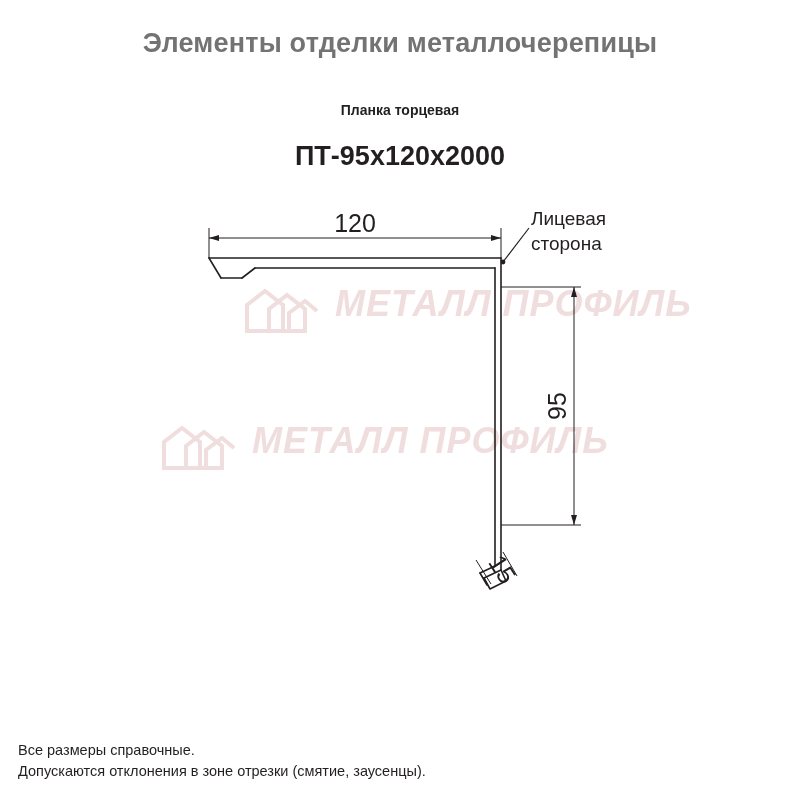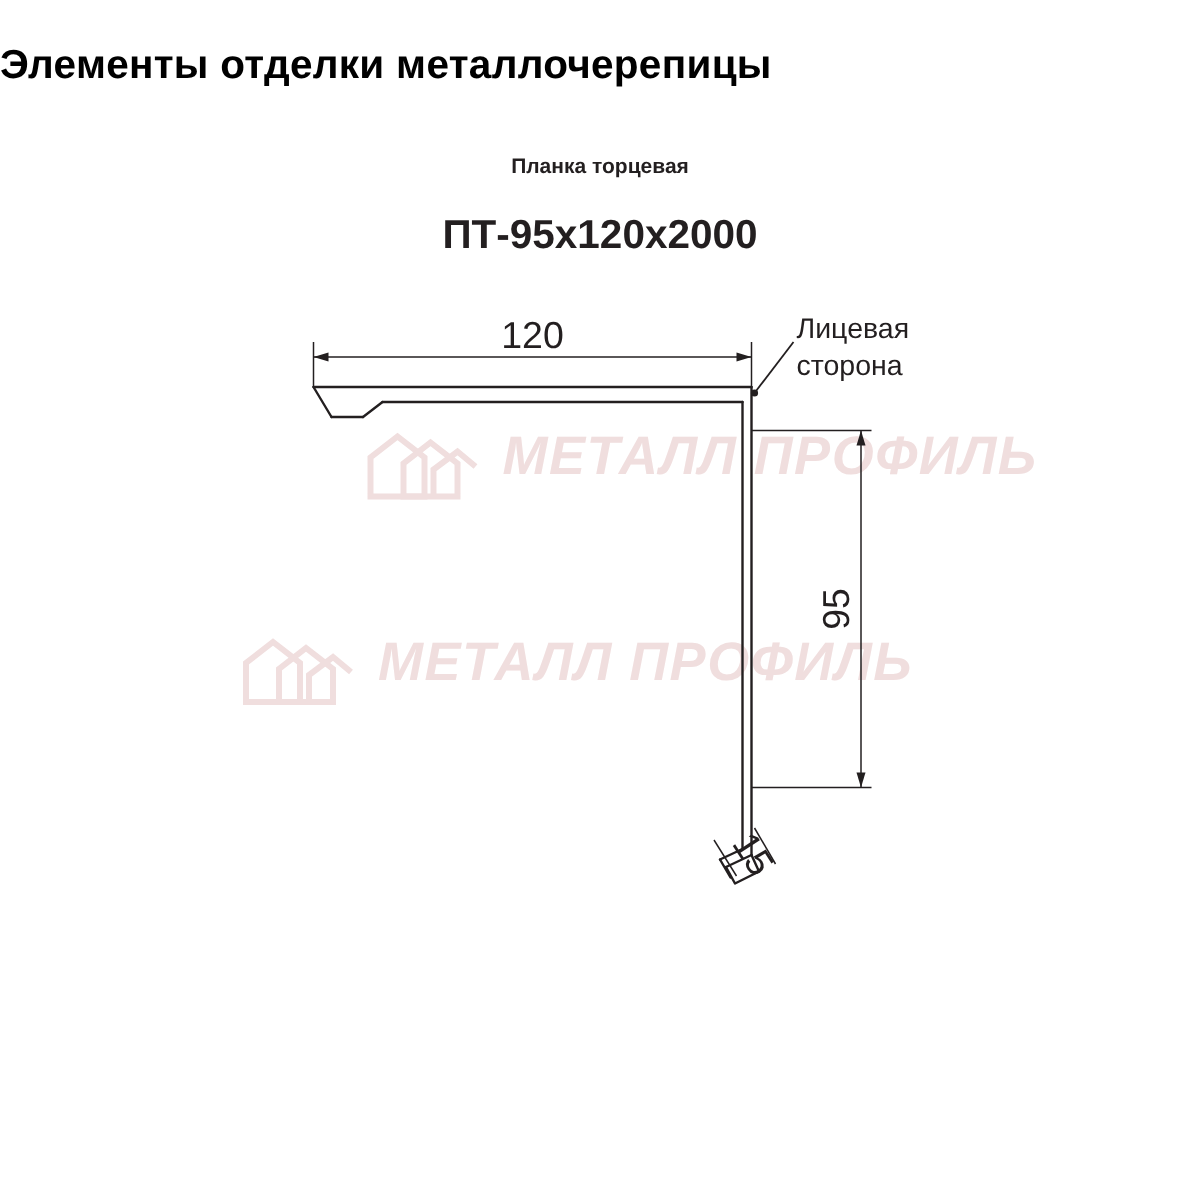--- a/index.html
+++ b/index.html
@@ -19,25 +19,25 @@
     position: absolute;
     inset: 0;
   }
 
   
   .title-main {
     position: absolute;
     top: 28px;
     left: 0;
     width: 800px;
-    text-align: left;
+    text-align: center;
     font-size: 27px;
     font-weight: 700;
     letter-spacing: 0.2px;
-    color: #000000;
+    color: #737373;
   }
   .title-sub {
     position: absolute;
     top: 102px;
     left: 0;
     width: 800px;
     text-align: center;
     font-size: 14px;
     font-weight: 700;
     color: #231f20;
@@ -193,14 +193,18 @@
       <g stroke="#231f20" stroke-width="1.2" fill="none">
         <path d="M497 82 L523 48"></path>
         <circle cx="497" cy="82" r="2.4" fill="#231f20" stroke="none"></circle>
       </g>
       <text x="525" y="45" font-family="Liberation Sans, sans-serif" font-size="19" fill="#231f20">Лицевая</text>
       <text x="525" y="70" font-family="Liberation Sans, sans-serif" font-size="19" fill="#231f20">сторона</text>
 
     </svg>
   </div>
 
+  <div class="footer">
+    <div>Все размеры справочные.</div>
+    <div>Допускаются отклонения в зоне отрезки (смятие, заусенцы).</div>
+  </div>
 
 </div>
 
 </body></html>

